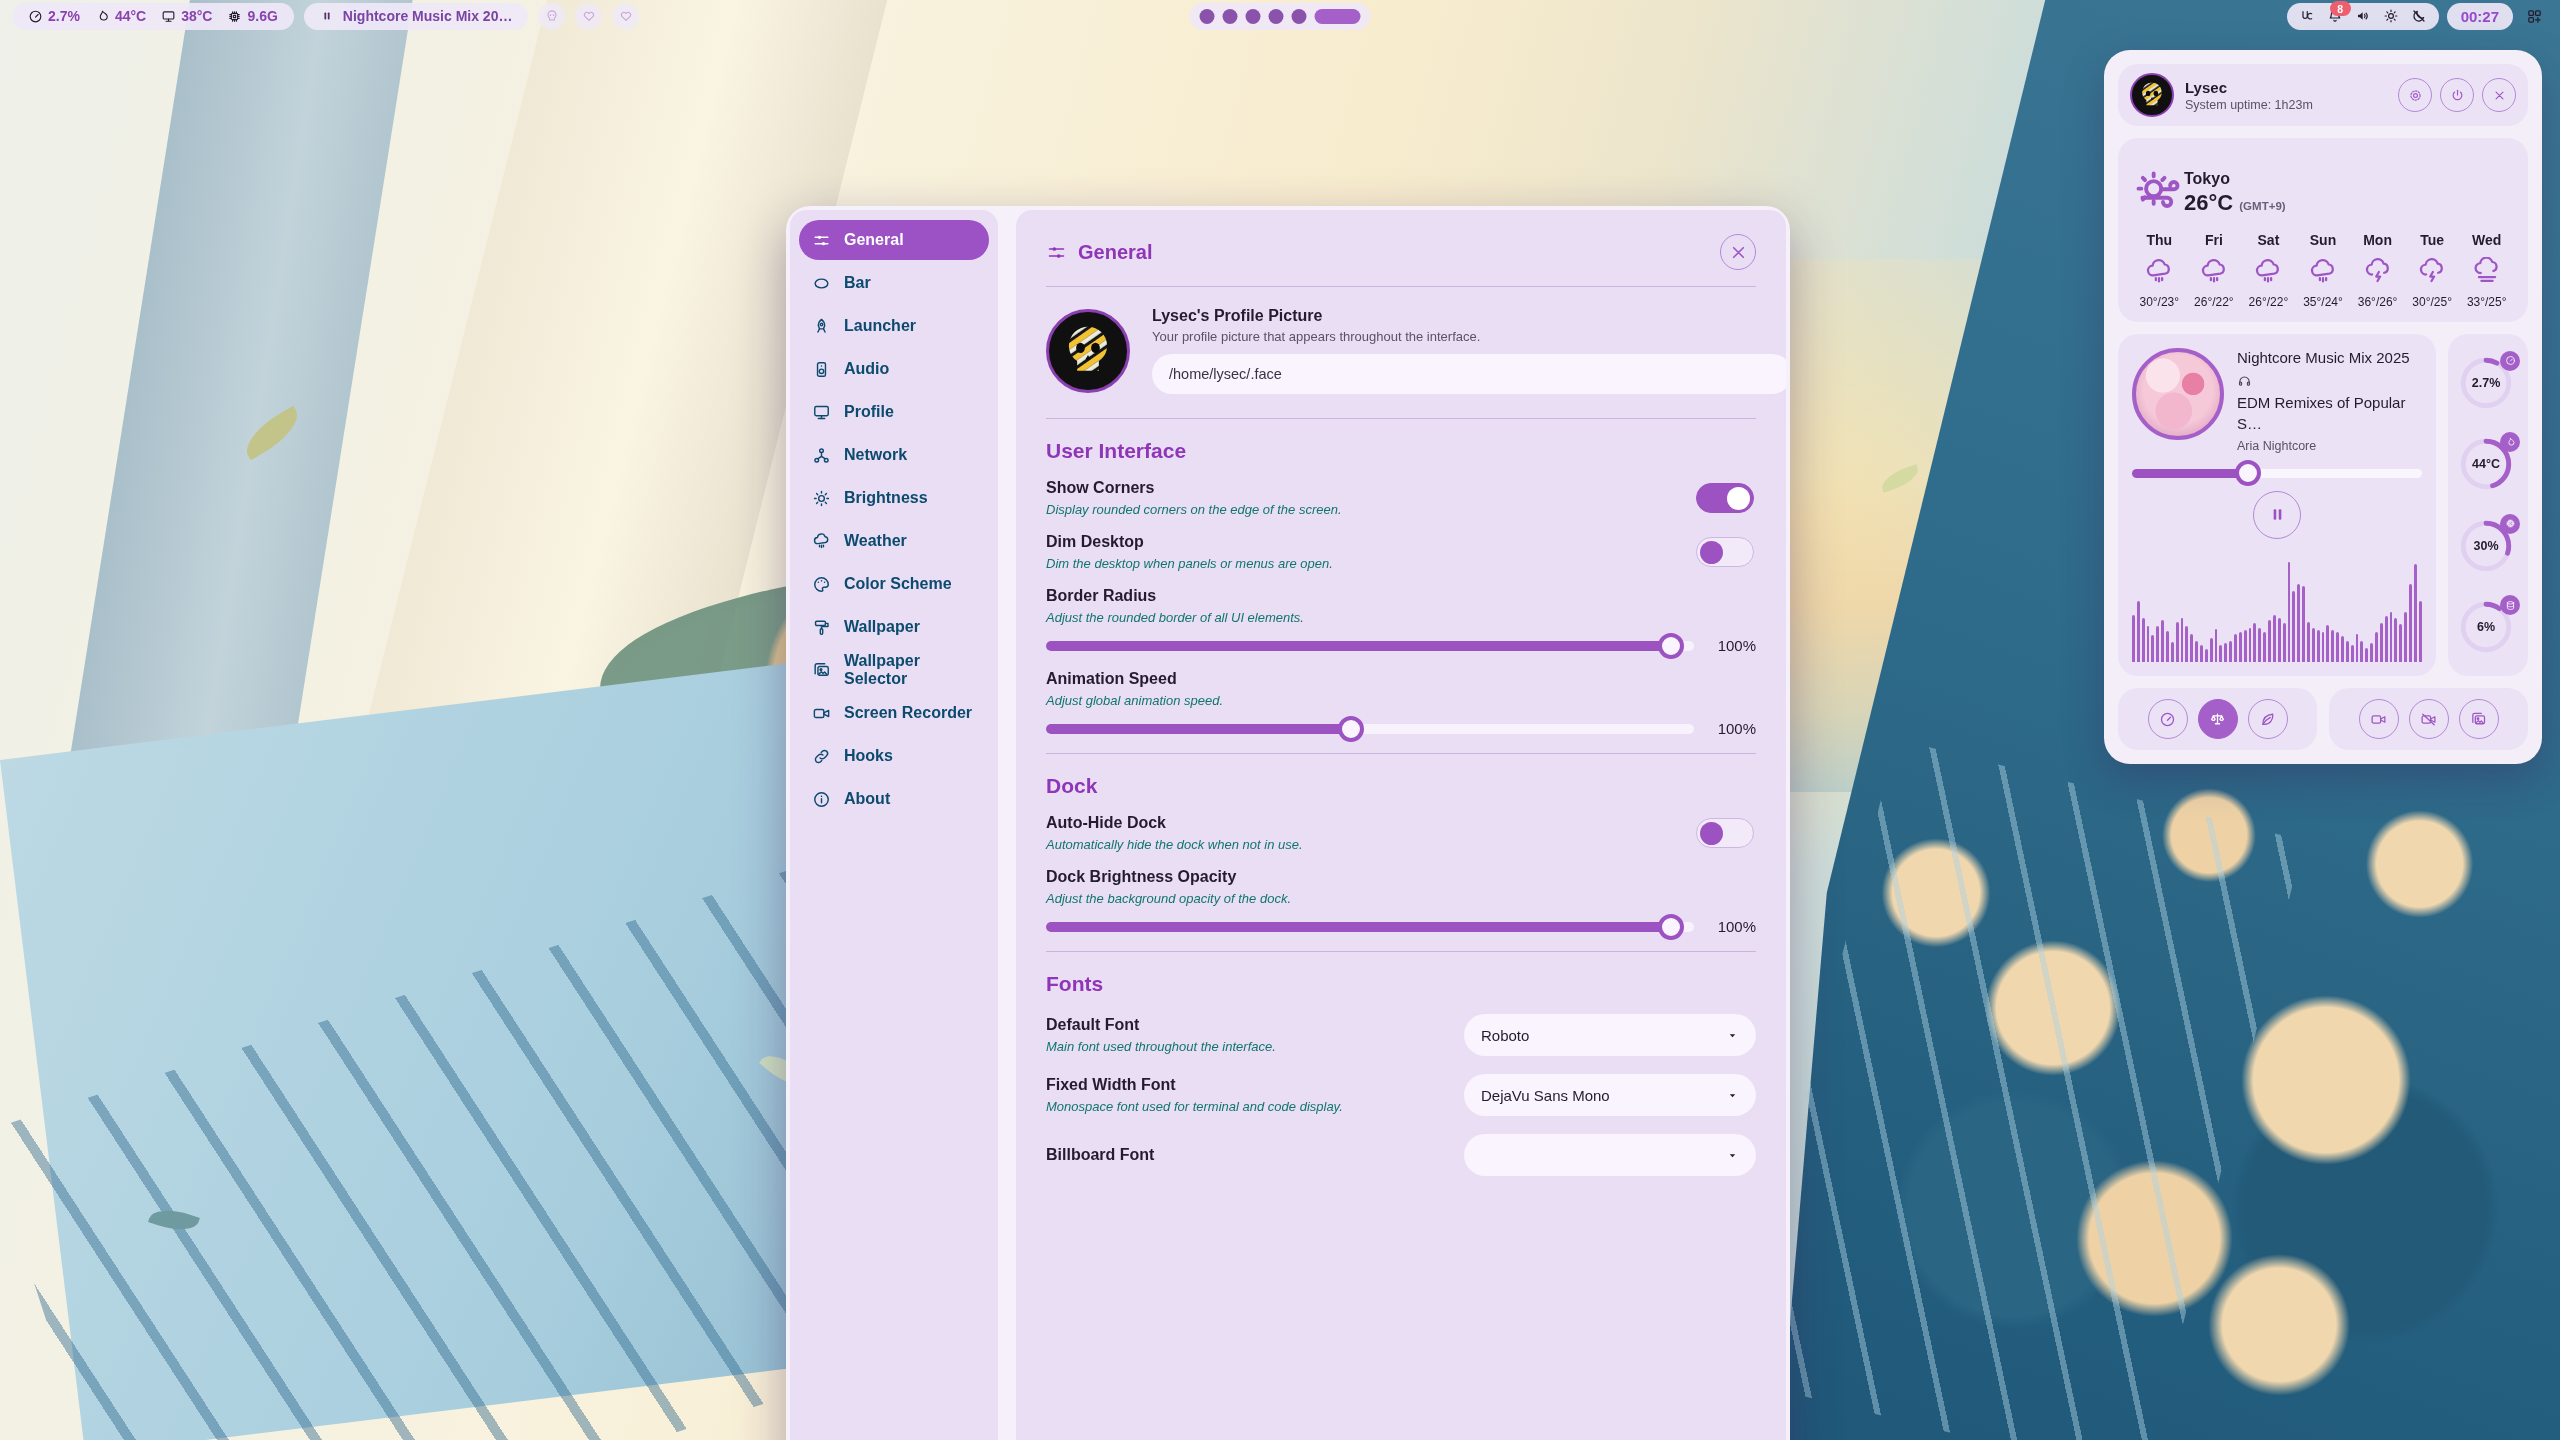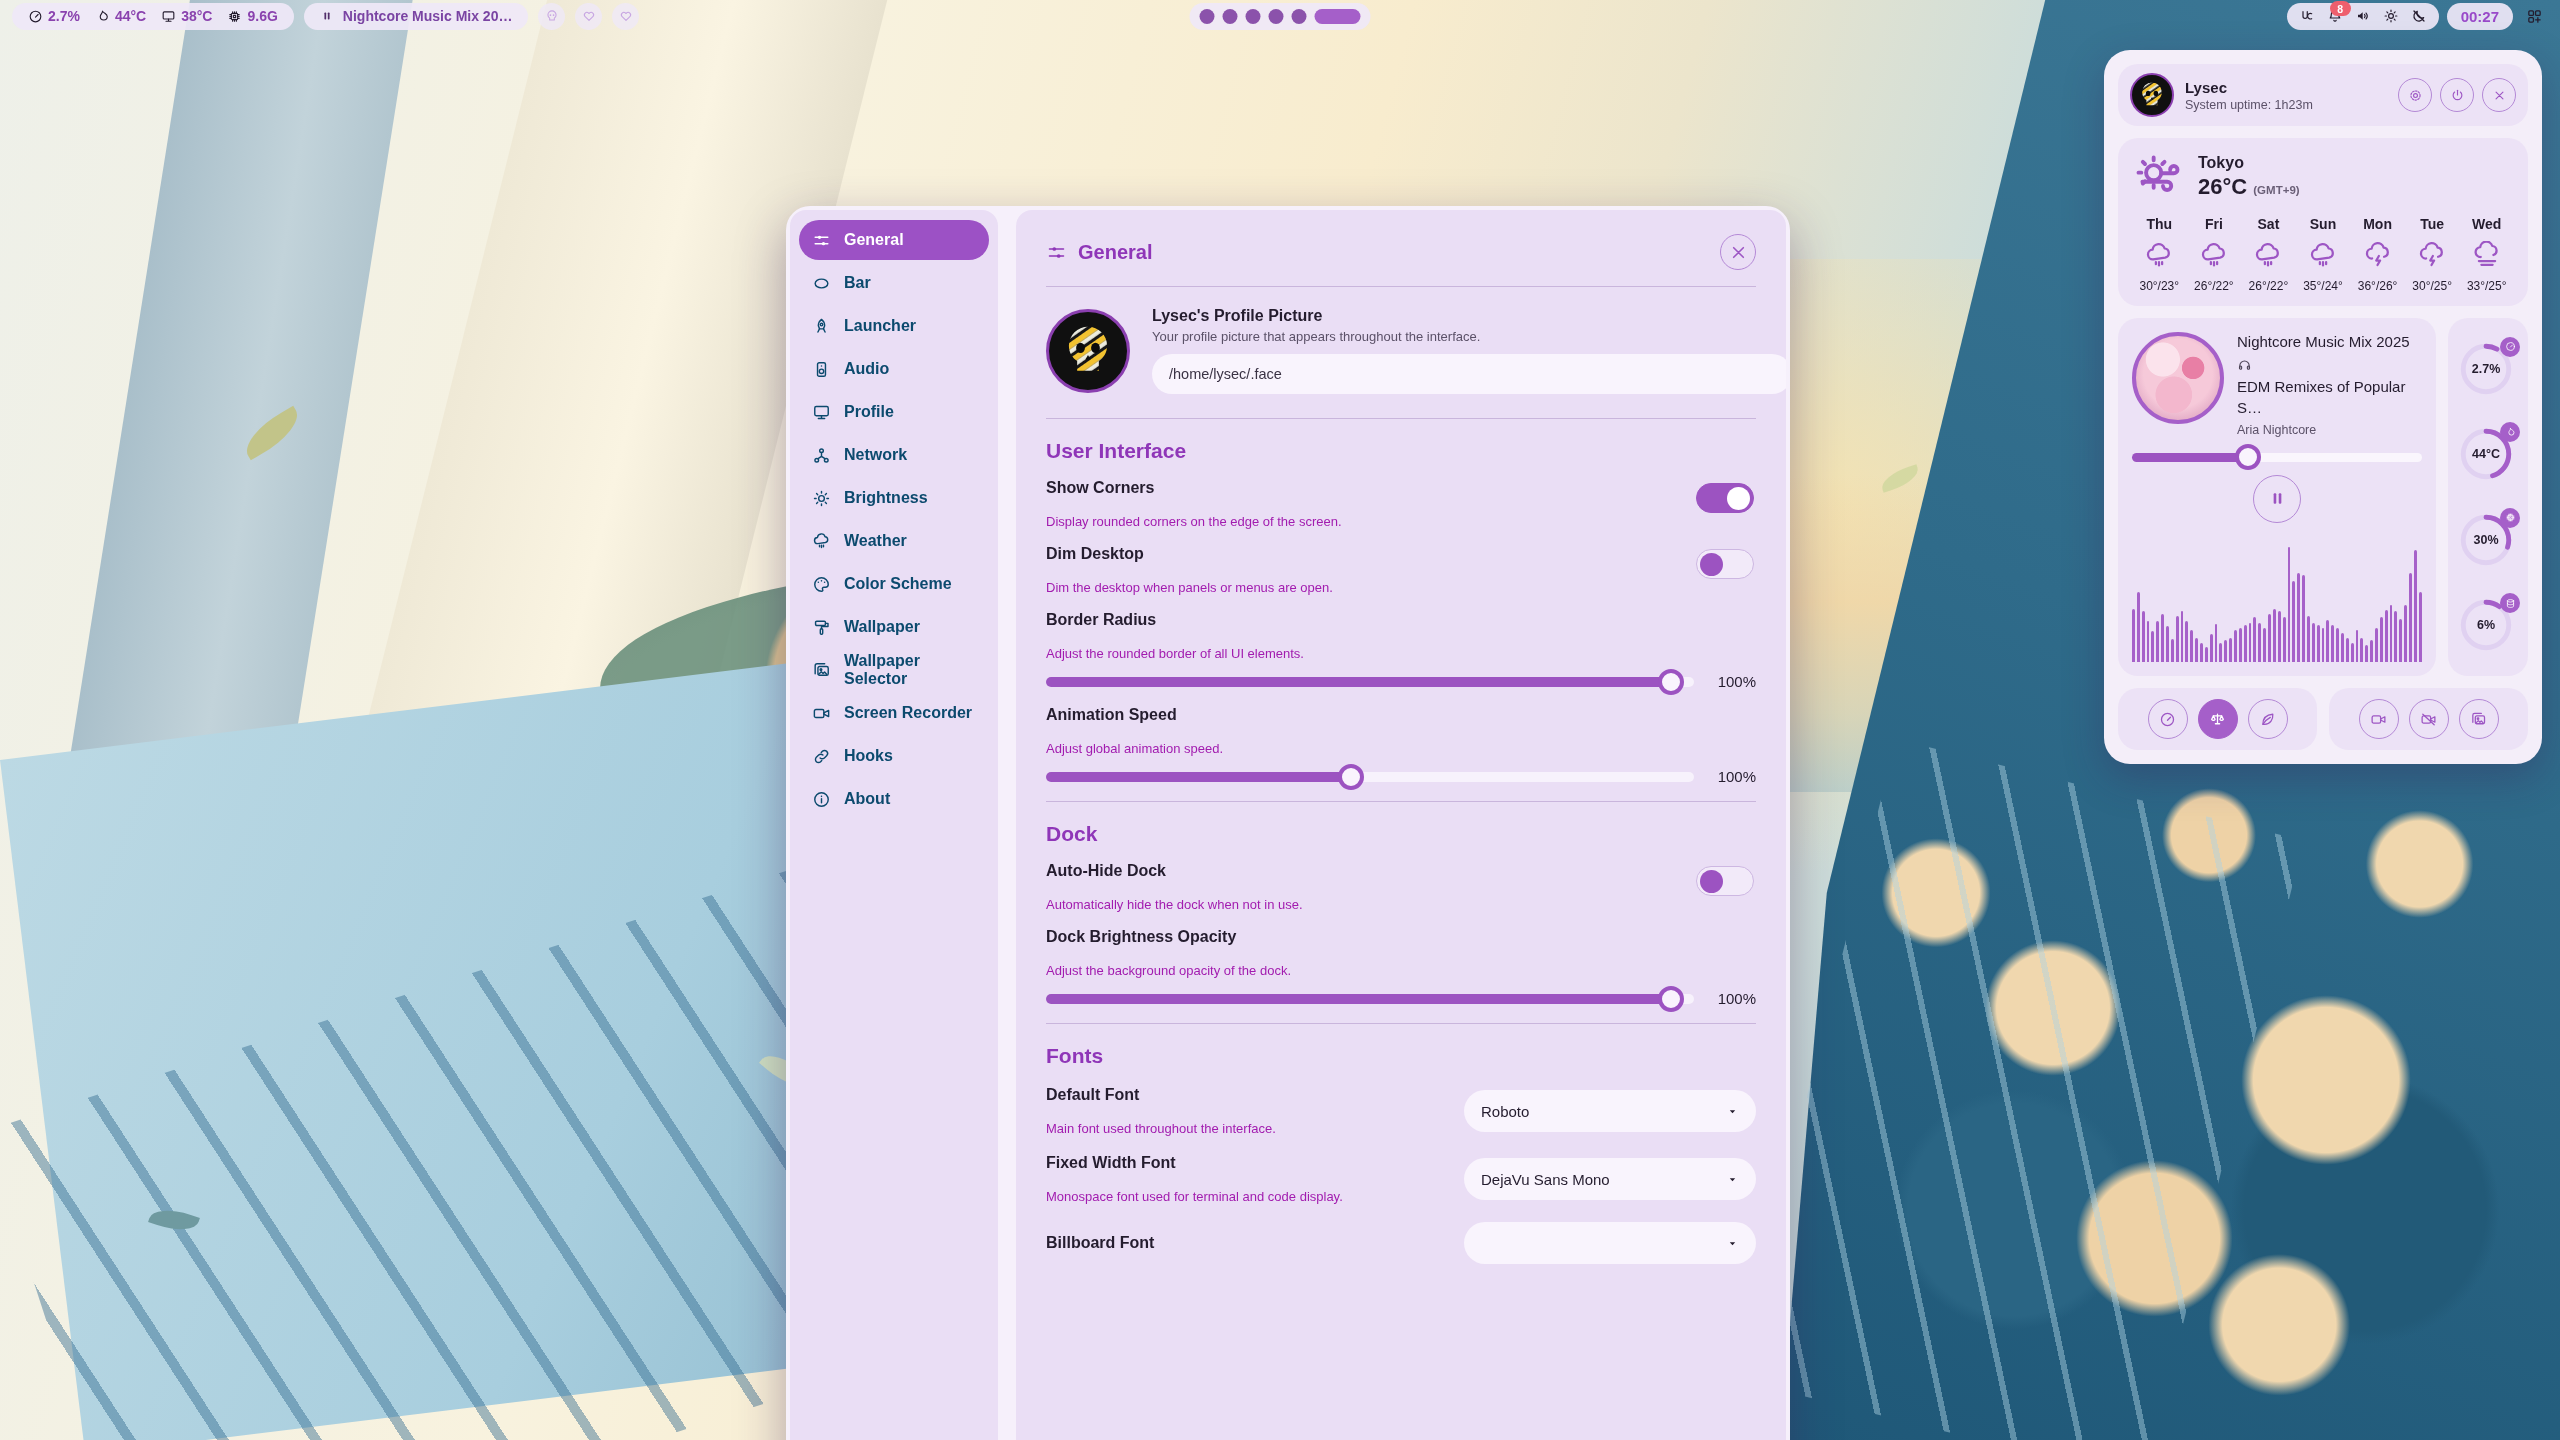--- a/index.html
+++ b/index.html
@@ -95,21 +95,21 @@
   .avatar-lg svg{width:62px;height:62px;}
   .avatar-sm{width:40px;height:40px;border-width:2px;}
   .avatar-sm svg{width:32px;height:32px;}
   .p-title{font-size:16px;font-weight:bold;}
   .p-desc{font-size:13px;color:#5b5168;margin-top:4px;}
   .path-input{margin-top:10px;width:640px;height:40px;background:#f9f4fd;border:none;border-radius:20px;padding:0 17px;
     font-size:14.5px;color:#3a3244;font-family:"Liberation Sans",sans-serif;box-sizing:border-box;}
   .sec-title{font-size:21px;font-weight:bold;color:#8f36b8;margin:20px 0 6px 0;}
   .setting{position:relative;margin:16px 0;}
   .s-label{font-size:16px;font-weight:bold;}
-  .s-desc{font-size:13px;color:#a21caf;margin-top:17px;}
+  .s-desc{font-size:13px;color:#0f766e;margin-top:5px;font-style:italic;}
   .toggle{position:absolute;right:2px;top:4px;width:58px;height:30px;border-radius:15px;background:#f2eaf9;border:1.4px solid #cdb7e2;box-sizing:border-box;}
   .toggle .knob{position:absolute;top:2.6px;left:3px;width:23px;height:23px;border-radius:50%;background:#9c53c1;transition:none;}
   .toggle.on{background:#9c53c1;border-color:#9c53c1;}
   .toggle.on .knob{left:auto;right:3px;background:#fff;}
   .slider-row{display:flex;align-items:center;gap:16px;margin-top:12px;}
   .slider{flex:1;height:10px;border-radius:5px;background:#f7f2fc;position:relative;}
   .slider .fill{position:absolute;left:0;top:0;height:100%;border-radius:5px;background:#9c53c1;}
   .slider .knob{position:absolute;top:50%;width:18px;height:18px;border-radius:50%;background:#f9f4fd;border:4.5px solid #9c53c1;transform:translate(-50%,-50%);}
   .s-value{font-size:15px;width:46px;text-align:right;}
   .font-row{display:flex;align-items:center;justify-content:space-between;margin:18px 0;}
@@ -120,21 +120,21 @@
   
   .dash{position:absolute;right:18px;top:50px;width:438px;height:714px;z-index:30;background:#f4eef9;border-radius:26px;
     box-shadow:0 14px 40px rgba(56,28,84,.30);padding:14px;box-sizing:border-box;display:flex;flex-direction:column;gap:12px;}
   .card{background:#ece2f6;border-radius:20px;}
   .user-card{display:flex;align-items:center;gap:11px;padding:9px 12px;}
   .u-name{font-size:15px;font-weight:bold;}
   .u-up{font-size:12.5px;color:#5b5168;margin-top:2px;}
   .u-btns{margin-left:auto;display:flex;gap:8px;}
   .u-btn{width:32px;height:32px;border:1.4px solid #b489d6;color:#9d56c4;font-size:15px;background:transparent;}
   .weather-card{padding:13px 14px;}
-  .w-now{display:flex;align-items:center;gap:14px;}
+  .w-now{display:flex;align-items:center;margin-top:16px;}
   .w-icon{font-size:52px;color:#9d56c4;}
   .w-city{font-size:16px;font-weight:bold;}
   .w-temp{font-size:22px;font-weight:bold;margin-top:2px;}
   .w-tz{font-size:11.5px;color:#6a5f77;font-weight:bold;}
   .w-grid{display:grid;grid-template-columns:repeat(7,1fr);margin-top:13px;text-align:center;}
   .w-day{font-size:14px;font-weight:bold;}
   .w-fic{font-size:30px;color:#9d56c4;margin:9px auto 8px auto;}
   .w-temps{font-size:12px;}
   .music-row{flex:1;display:flex;gap:12px;min-height:0;}
   .music-card{flex:1;padding:14px;display:flex;flex-direction:column;min-width:0;}

